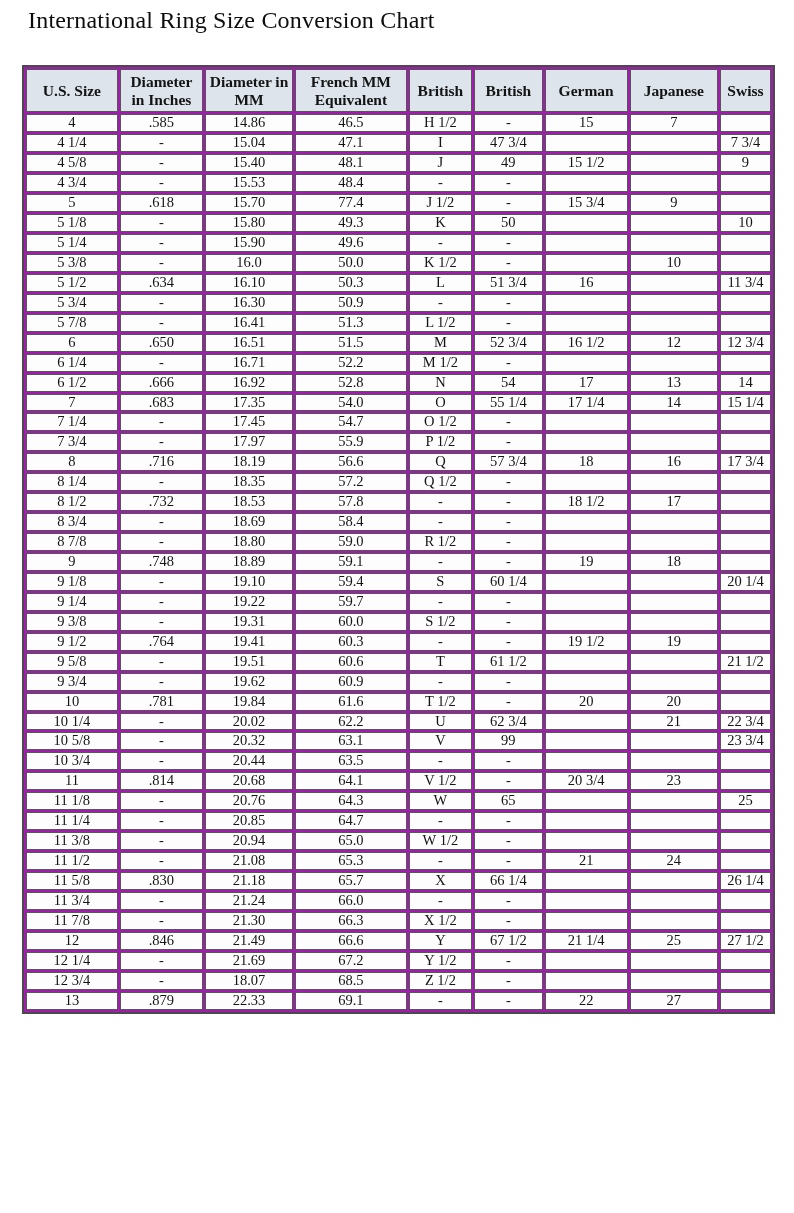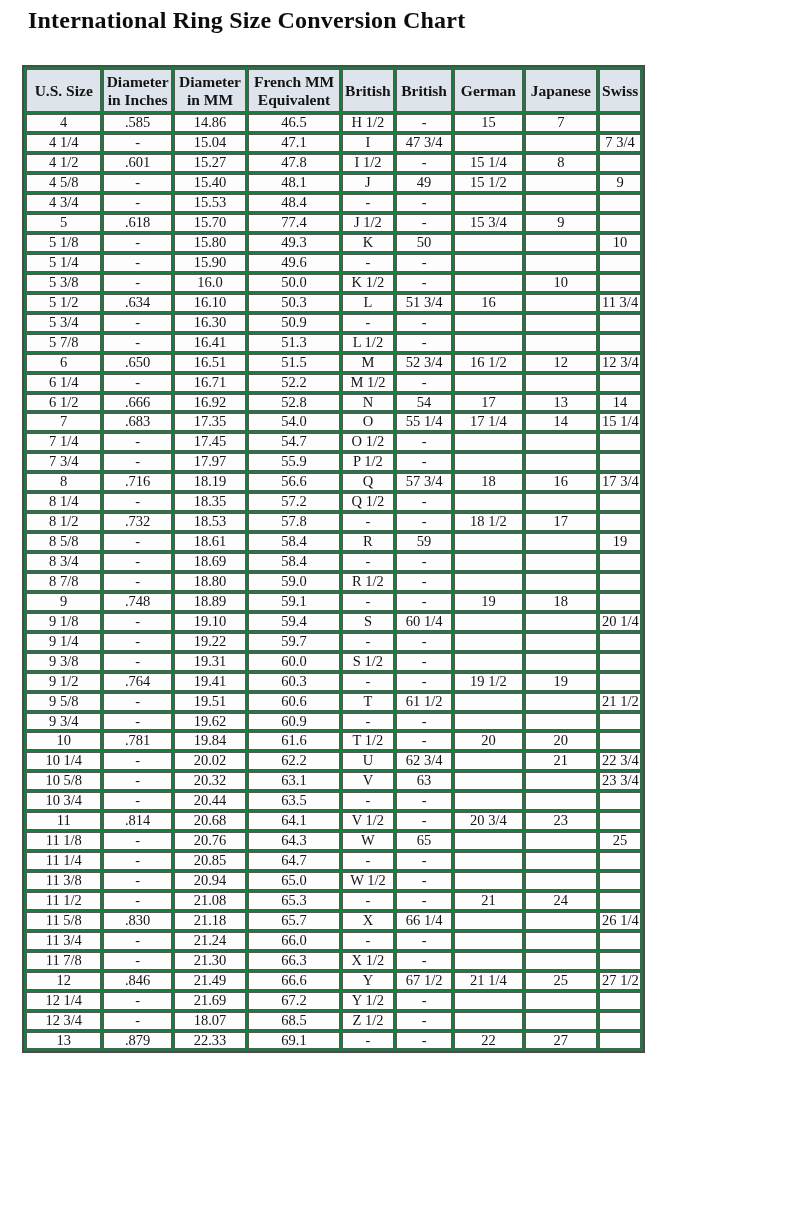--- a/index.html
+++ b/index.html
@@ -14,33 +14,33 @@
   html,body{margin:0;padding:0;background:var(--page-bg);}
   body{
     width:794px;
     min-height:1213px;
     font-family:"Liberation Serif","DejaVu Serif",serif;
     color:var(--text);
   }
   .page-title{
     margin:6px 0 0 28px;
     font-size:24px;
-    font-weight:bold;
+    font-weight:normal;
     letter-spacing:.2px;
     line-height:1.2;
     color:#0d0d0d;
   }
   .table-wrap{
     margin:30px 19px 0 22px;
   }
   table.ring-table{
-    width:623px;
+    width:753px;
     border-collapse:separate;
     border-spacing:2px;
-    background:#15803d;
+    background:#a21caf;
     border:2px solid var(--outer-border);
     table-layout:fixed;
   }
   table.ring-table th,
   table.ring-table td{
     border:1px solid var(--border);
     text-align:center;
     vertical-align:middle;
     overflow:hidden;
   }
@@ -112,31 +112,20 @@
           <td>-</td>
           <td>15.04</td>
           <td>47.1</td>
           <td>I</td>
           <td>47 3/4</td>
           <td></td>
           <td></td>
           <td>7 3/4</td>
         </tr>
         <tr>
-          <td>4 1/2</td>
-          <td>.601</td>
-          <td>15.27</td>
-          <td>47.8</td>
-          <td>I 1/2</td>
-          <td>-</td>
-          <td>15 1/4</td>
-          <td>8</td>
-          <td></td>
-        </tr>
-        <tr>
           <td>4 5/8</td>
           <td>-</td>
           <td>15.40</td>
           <td>48.1</td>
           <td>J</td>
           <td>49</td>
           <td>15 1/2</td>
           <td></td>
           <td>9</td>
         </tr>
@@ -321,31 +310,20 @@
           <td>.732</td>
           <td>18.53</td>
           <td>57.8</td>
           <td>-</td>
           <td>-</td>
           <td>18 1/2</td>
           <td>17</td>
           <td></td>
         </tr>
         <tr>
-          <td>8 5/8</td>
-          <td>-</td>
-          <td>18.61</td>
-          <td>58.4</td>
-          <td>R</td>
-          <td>59</td>
-          <td></td>
-          <td></td>
-          <td>19</td>
-        </tr>
-        <tr>
           <td>8 3/4</td>
           <td>-</td>
           <td>18.69</td>
           <td>58.4</td>
           <td>-</td>
           <td>-</td>
           <td></td>
           <td></td>
           <td></td>
         </tr>
@@ -458,21 +436,21 @@
           <td></td>
           <td>21</td>
           <td>22 3/4</td>
         </tr>
         <tr>
           <td>10 5/8</td>
           <td>-</td>
           <td>20.32</td>
           <td>63.1</td>
           <td>V</td>
-          <td>63</td>
+          <td>99</td>
           <td></td>
           <td></td>
           <td>23 3/4</td>
         </tr>
         <tr>
           <td>10 3/4</td>
           <td>-</td>
           <td>20.44</td>
           <td>63.5</td>
           <td>-</td>

